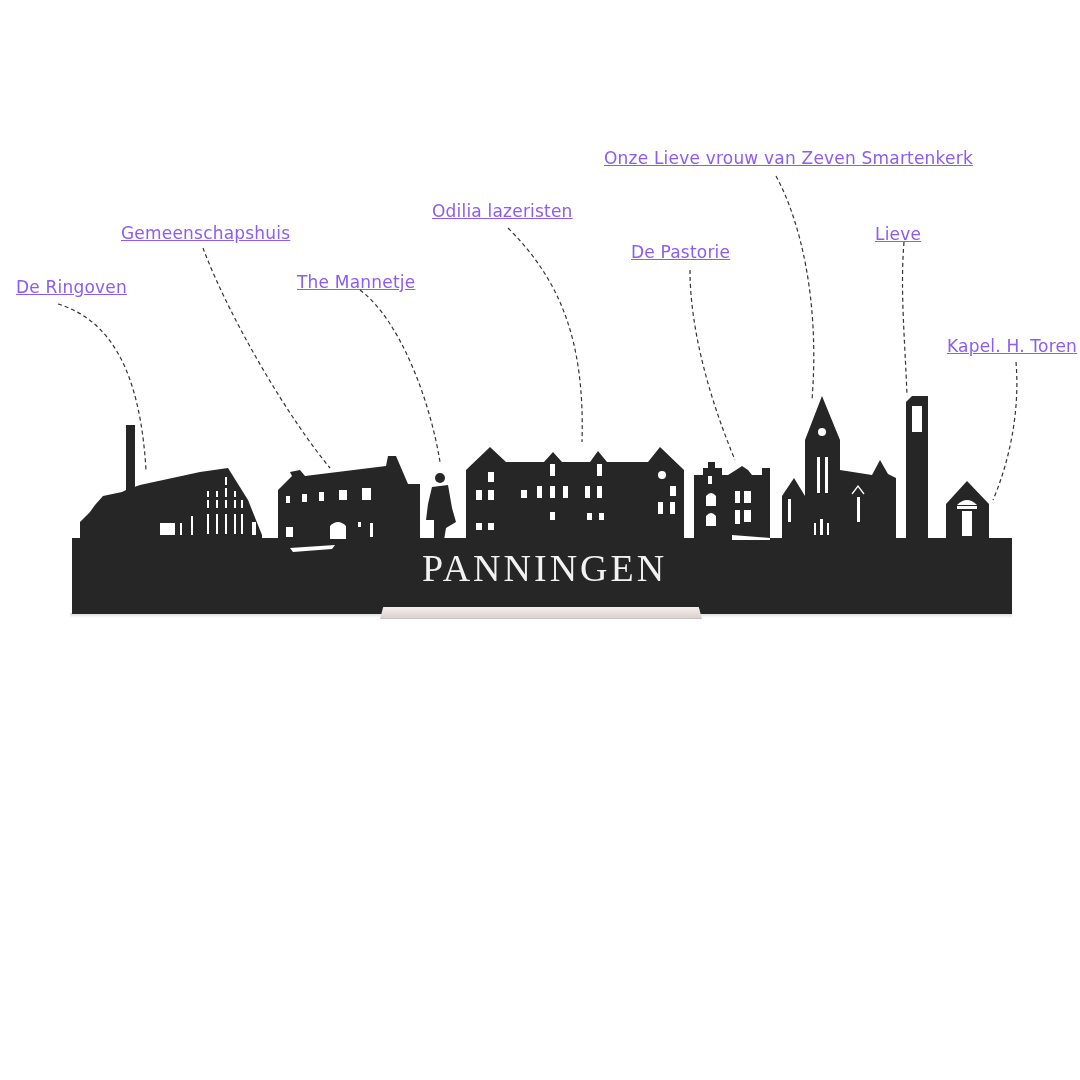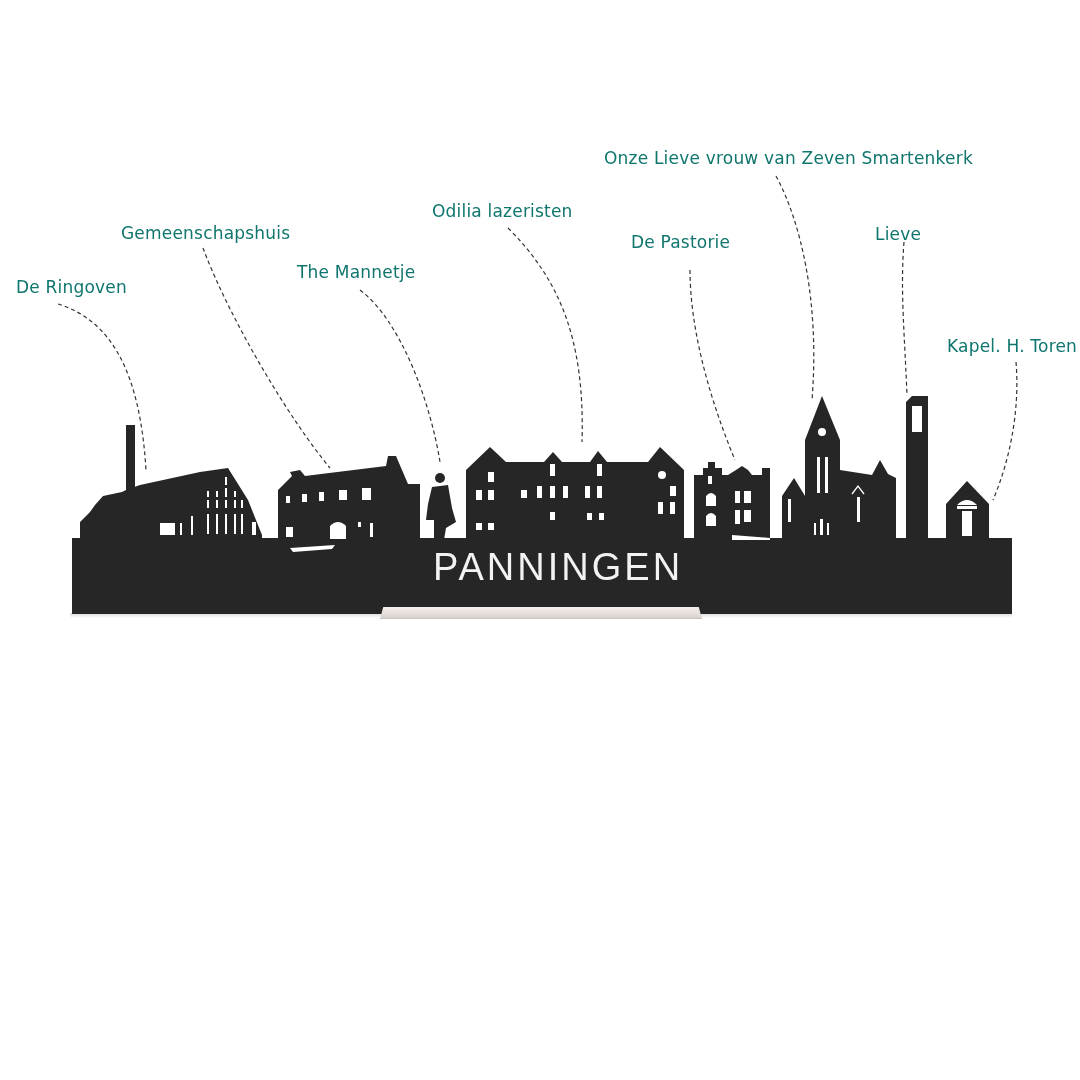--- a/index.html
+++ b/index.html
@@ -1,30 +1,30 @@
 <!DOCTYPE html>
 <html><head>
   <meta charset="utf-8">
   <style>
     html, body { margin: 0; padding: 0; background: #ffffff; }
     body { width: 1080px; height: 1080px; position: relative; overflow: hidden; font-family: "DejaVu Sans", sans-serif; }
-    .label { position: absolute; font-size: 17px; color: #0f766e; white-space: nowrap; letter-spacing: 0.2px; }
+    .label { position: absolute; font-size: 17px; color: #8b5cf6; white-space: nowrap; letter-spacing: 0.2px; text-decoration: underline; }
     svg.scene { position: absolute; left: 0; top: 0; }
-    .city-name { position: absolute; left: 422px; top: 546px; font-family: Liberation Sans, sans-serif; font-weight: 200; font-size: 38px; letter-spacing: 3px; color: #f2f2f2; margin-left: 11px; }
+    .city-name { position: absolute; left: 422px; top: 546px; font-family: Liberation Serif, serif; font-weight: 200; font-size: 38px; letter-spacing: 3px; color: #f2f2f2; }
     .stand { position: absolute; left: 380px; top: 607px; width: 322px; height: 11px; background: linear-gradient(#f6eeec, #d9d3d0); border-bottom: 1px solid #c9c2bf; clip-path: polygon(1% 0, 99% 0, 100% 100%, 0 100%); }
     .shadow { position: absolute; left: 70px; top: 613px; width: 942px; height: 5px; background: linear-gradient(#d8d8d8, #ffffff); }
   </style>
 </head>
 <body>
 
 <div class="label" style="left:16px; top:277px;">De Ringoven</div>
 <div class="label" style="left:121px; top:223px;">Gemeenschapshuis</div>
-<div class="label" style="left:297px; top:262px;">The Mannetje</div>
+<div class="label" style="left:297px; top:272px;">The Mannetje</div>
 <div class="label" style="left:432px; top:201px;">Odilia lazeristen</div>
-<div class="label" style="left:631px; top:232px;">De Pastorie</div>
+<div class="label" style="left:631px; top:242px;">De Pastorie</div>
 <div class="label" style="left:604px; top:148px;">Onze Lieve vrouw van Zeven Smartenkerk</div>
 <div class="label" style="left:875px; top:224px;">Lieve</div>
 <div class="label" style="left:947px; top:336px;">Kapel. H. Toren</div>
 
 <div class="shadow"></div>
 
 <svg class="scene" width="1080" height="1080" viewBox="0 0 1080 1080">
 
   <g fill="none" stroke="#333" stroke-width="1.2" stroke-dasharray="4,3">
     <path d="M58,304 C110,320 140,370 146,470"></path>

